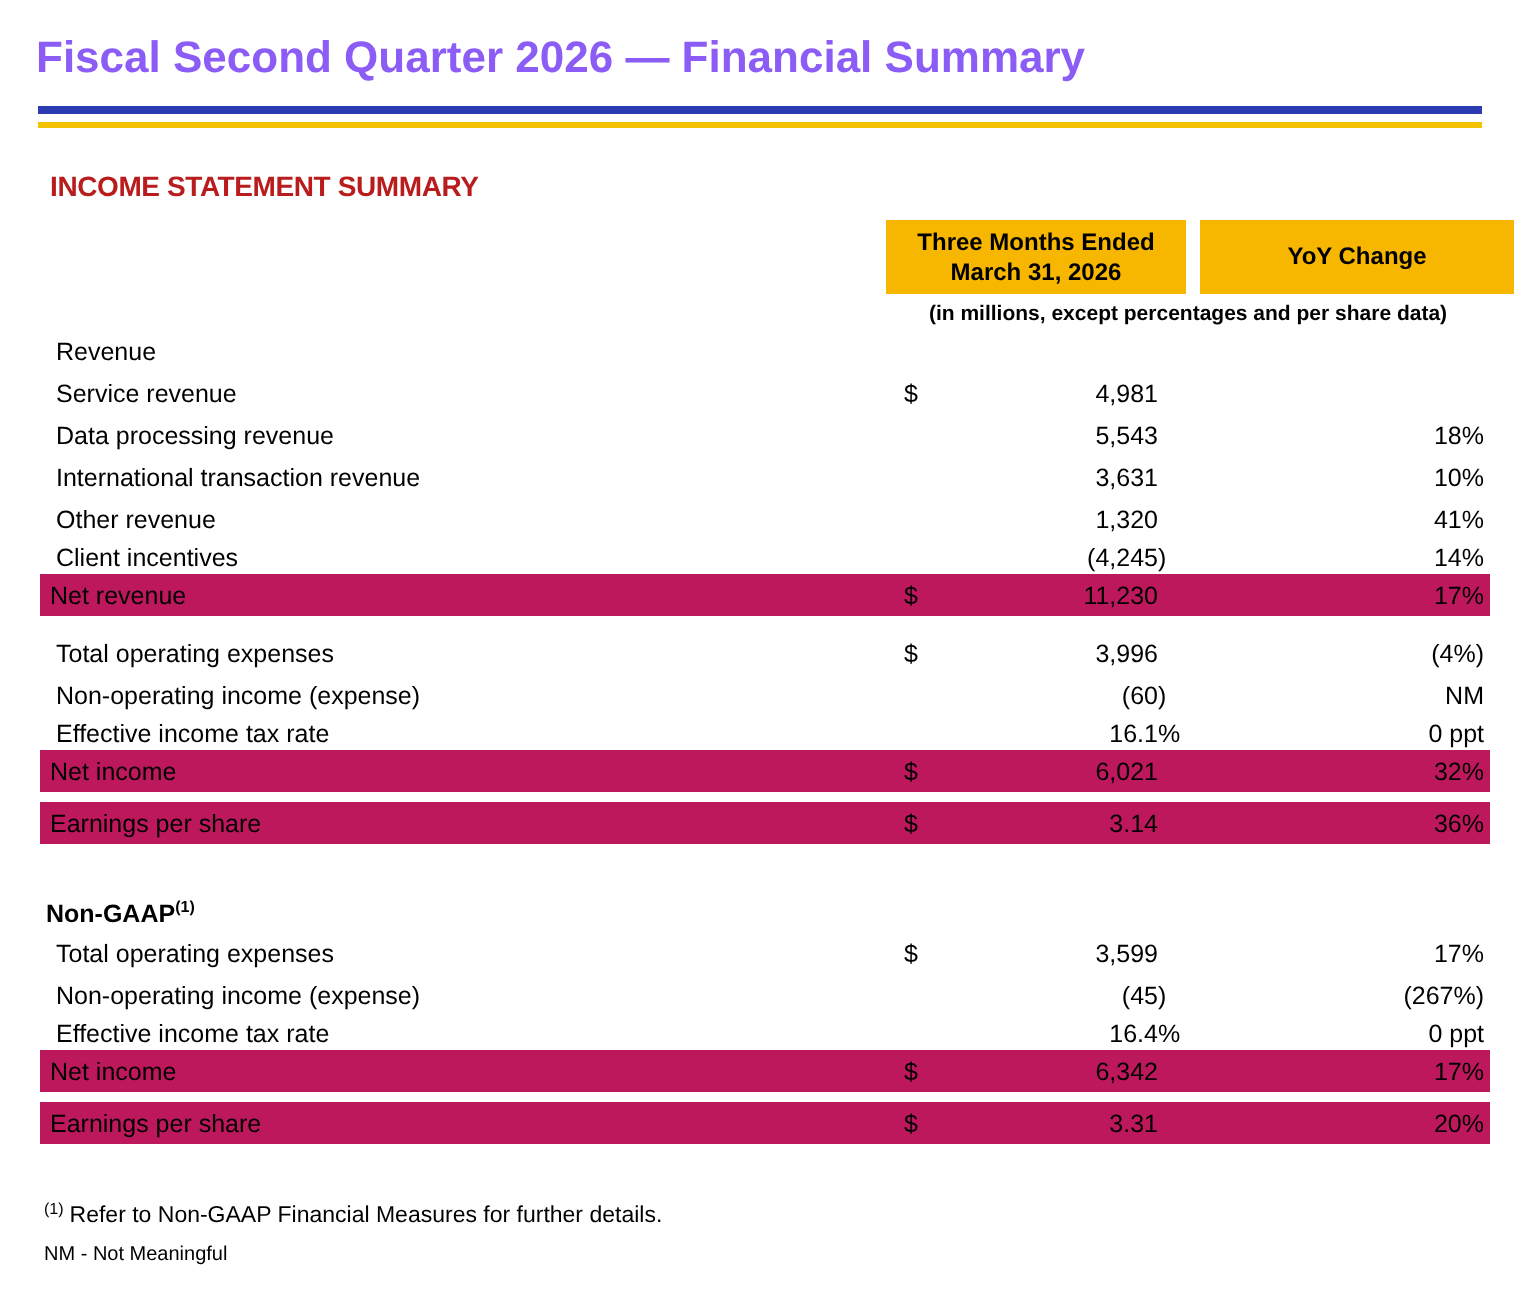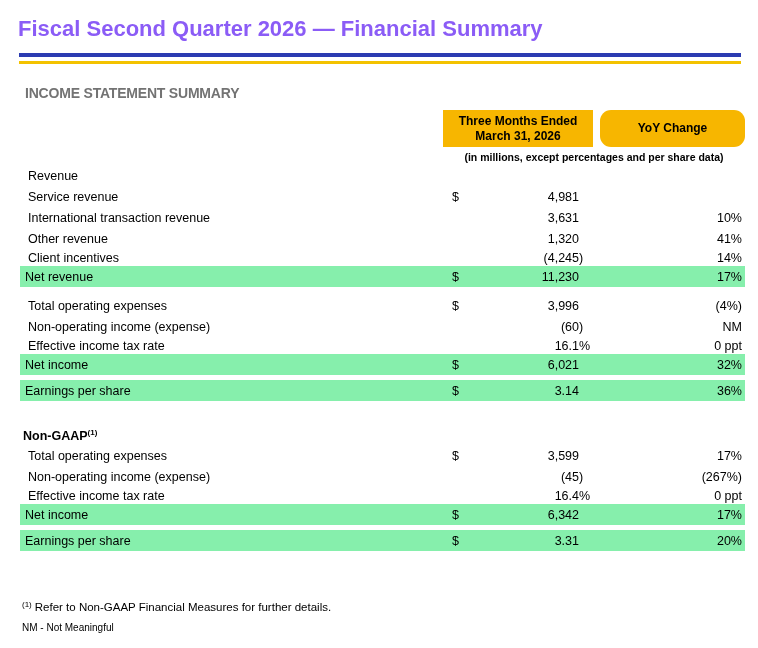--- a/index.html
+++ b/index.html
@@ -23,37 +23,37 @@
   }
   .rule { position: absolute; left: 19px; width: 722px; }
   .rule-blue { top: 53px; height: 4px; background: #2B3BB1; }
   .rule-gold { top: 61px; height: 3px; background: #F3C200; }
   .section-heading {
     position: absolute;
     left: 25px;
     top: 85px;
     font-size: 14px;
     font-weight: bold;
-    color: #737373;
+    color: #b91c1c;
     letter-spacing: -0.2px;
     white-space: nowrap;
   }
   .colhead {
     position: absolute;
     top: 110px;
     height: 37px;
     background: #F7B600;
     color: #000;
     font-weight: bold;
     font-size: 12px;
     text-align: center;
     box-sizing: border-box;
   }
   .colhead-period { left: 443px; width: 150px; padding-top: 4px; line-height: 15px; }
-  .colhead-yoy { left: 600px; width: 145px; line-height: 37px; border-radius: 11px; }
+  .colhead-yoy { left: 600px; width: 157px; line-height: 37px; }
   .units-note {
     position: absolute;
     left: 443px;
     top: 151px;
     width: 302px;
     text-align: center;
     font-size: 10.5px;
     font-weight: bold;
     white-space: nowrap;
   }
@@ -63,21 +63,21 @@
     grid-template-columns: 1fr 28px 106px 14px 152px;
     height: 21px;
     align-items: center;
     font-size: 12.5px;
     line-height: 14px;
   }
   .row.h17 { height: 17px; }
   .row.mt8 { margin-top: 8px; }
   .row.mt5 { margin-top: 5px; }
   .row.mt23 { margin-top: 23px; }
-  .row.hl { background: #86efac; }
+  .row.hl { background: #be185d; }
   .c-label { padding-left: 8px; white-space: nowrap; }
   .heading-row .c-label { padding-left: 3px; font-weight: bold; }
   .hl .c-label { padding-left: 5px; }
   .c-dollar { padding-left: 7px; }
   .c-amt { text-align: right; }
   .c-trail { text-align: left; }
   .c-yoy { text-align: right; padding-right: 3px; white-space: nowrap; }
   .c-label sup { font-size: 8px; vertical-align: 5px; font-weight: bold; }
   .footnote {
     position: absolute;
@@ -122,20 +122,27 @@
       <div class="c-yoy"></div>
     </div>
 
     <div class="row">
       <div class="c-label">Service revenue</div>
       <div class="c-dollar">$</div>
       <div class="c-amt">4,981</div>
       <div class="c-trail"></div>
     </div>
 
+    <div class="row">
+      <div class="c-label">Data processing revenue</div>
+      <div class="c-dollar"></div>
+      <div class="c-amt">5,543</div>
+      <div class="c-trail"></div>
+      <div class="c-yoy">18%</div>
+    </div>
 
     <div class="row">
       <div class="c-label">International transaction revenue</div>
       <div class="c-dollar"></div>
       <div class="c-amt">3,631</div>
       <div class="c-trail"></div>
       <div class="c-yoy">10%</div>
     </div>
 
     <div class="row">

